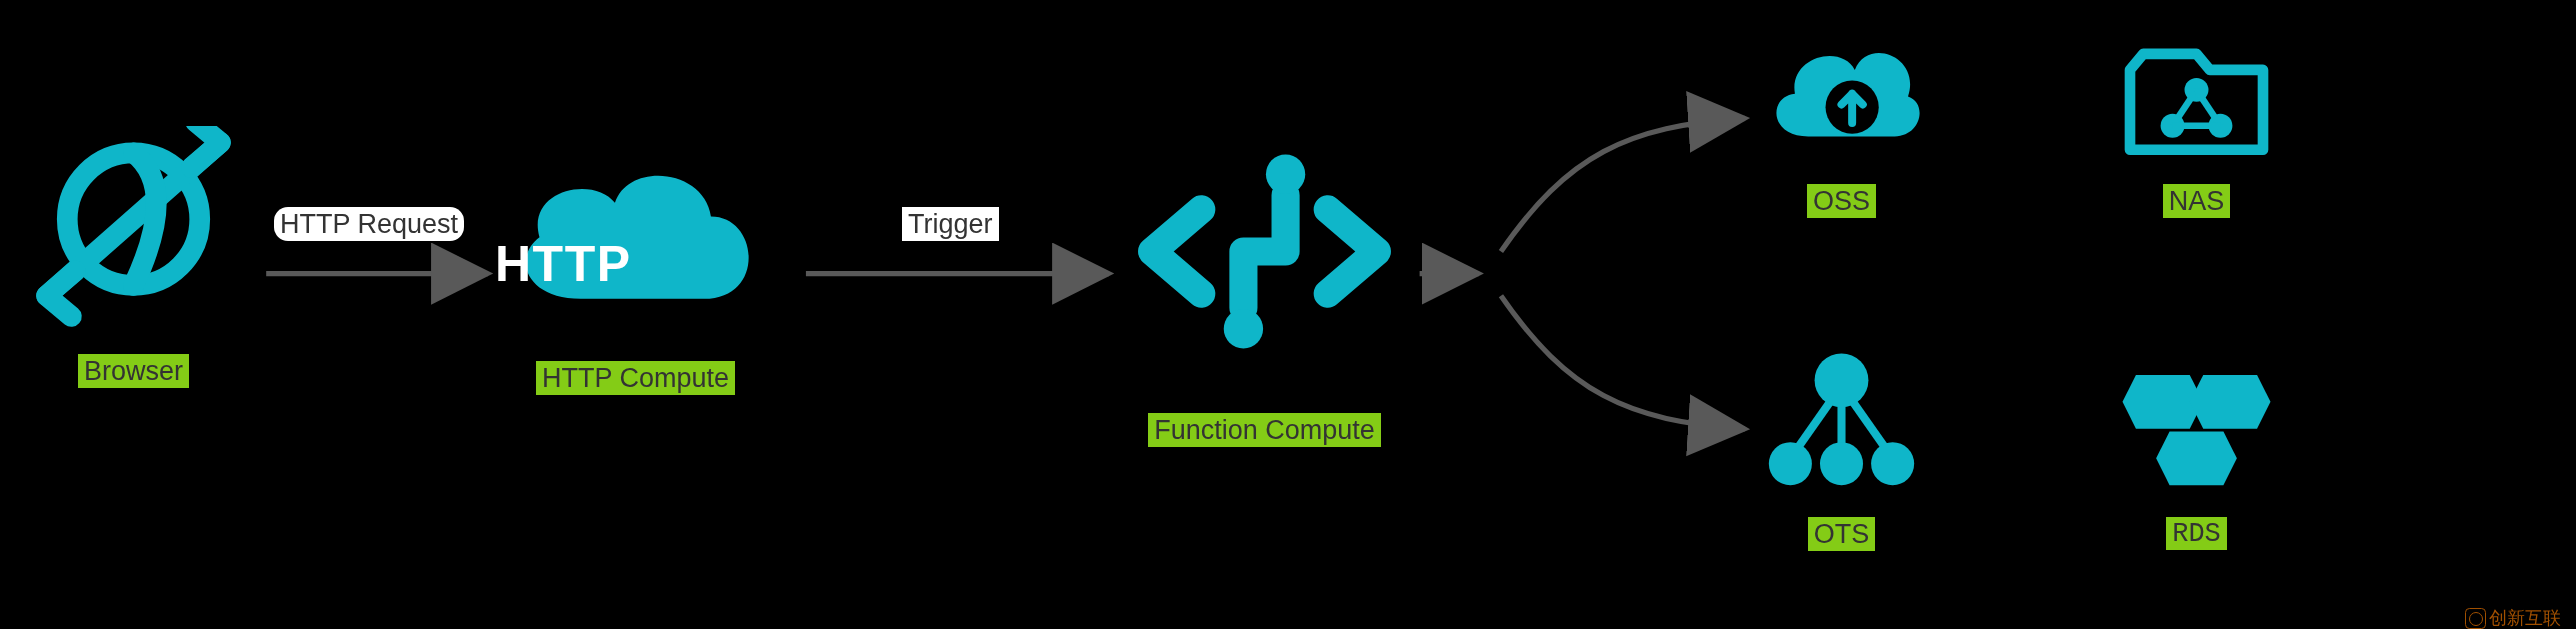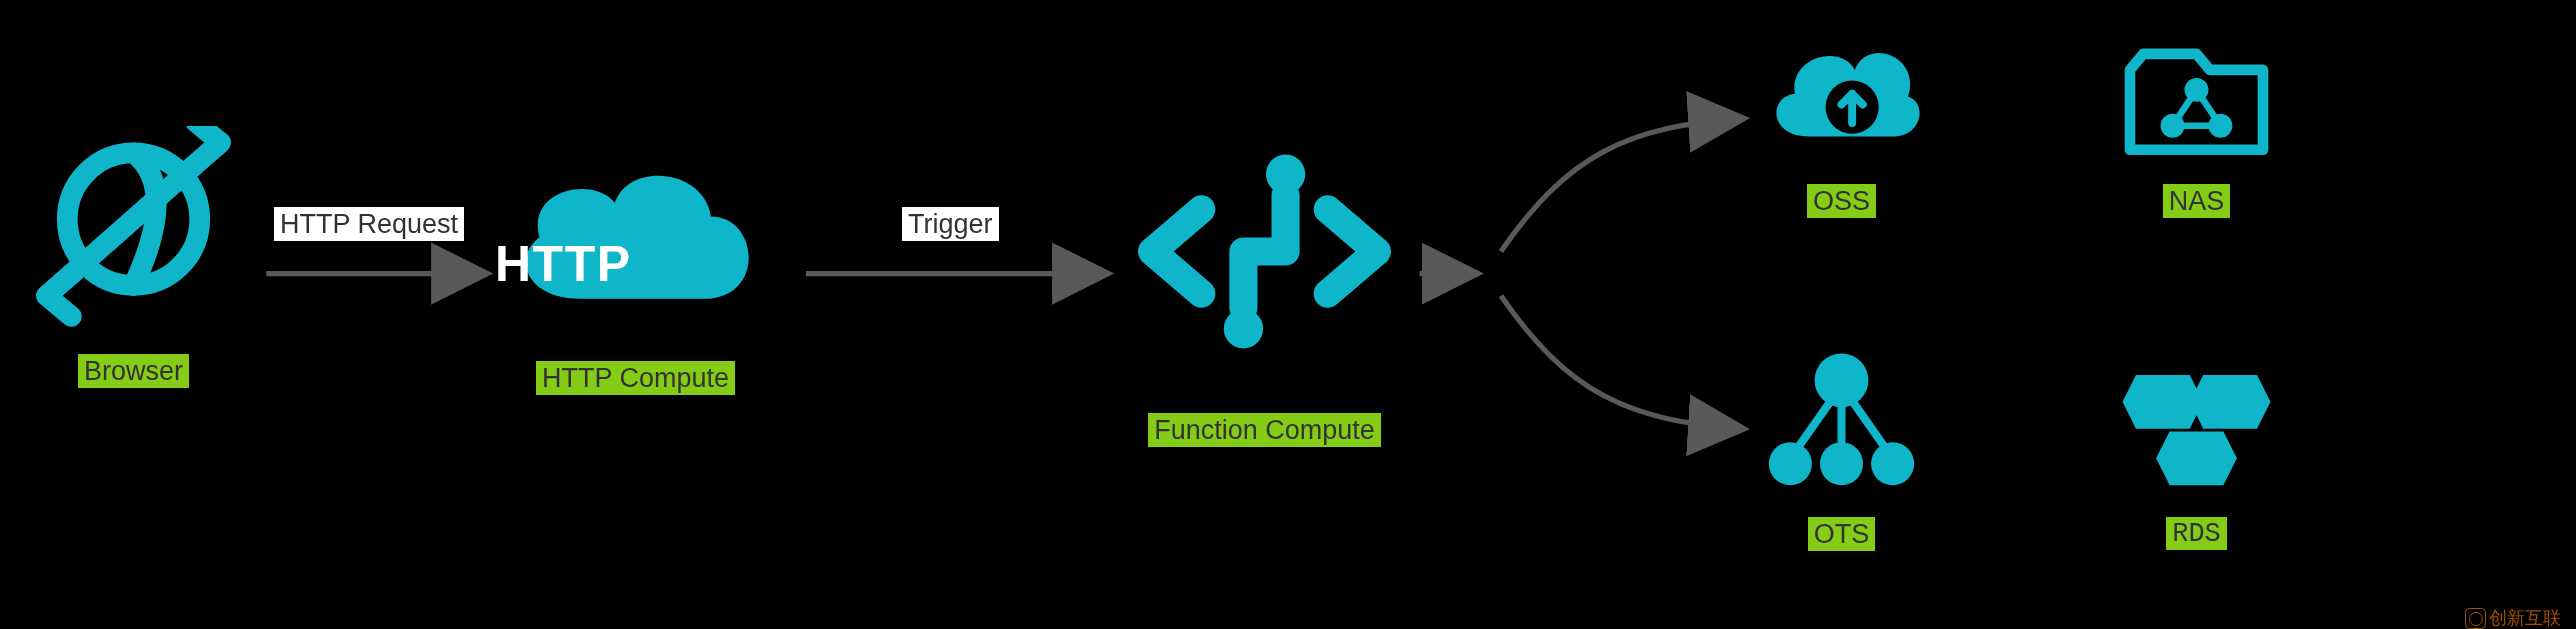--- a/index.html
+++ b/index.html
@@ -187,20 +187,20 @@
 
   <line x1="1090" y1="370" x2="1500" y2="370" stroke="#595959" stroke-width="7" marker-end="url(#ah)"></line>
 
   <line x1="1920" y1="370" x2="2000" y2="370" stroke="#595959" stroke-width="7" marker-end="url(#ah)"></line>
 
   <path d="M2030 340 C2120 210 2200 170 2360 160" fill="none" stroke="#595959" stroke-width="7" marker-end="url(#ah)"></path>
 
   <path d="M2030 400 C2120 530 2200 570 2360 580" fill="none" stroke="#595959" stroke-width="7" marker-end="url(#ah)"></path>
 </svg>
 
-<div class="edge-label" style="left:274px; top:207px;">HTTP Request</div>
+<div class="edge-label" style="left:274px; top:207px;border-radius:14px;">HTTP Request</div>
 <div class="edge-label" style="left:902px; top:207px;">Trigger</div>
 
 <div class="watermark">
   <span class="wm-icon"></span>
   <span>创新互联</span>
 </div>
 
 
 </body></html>

